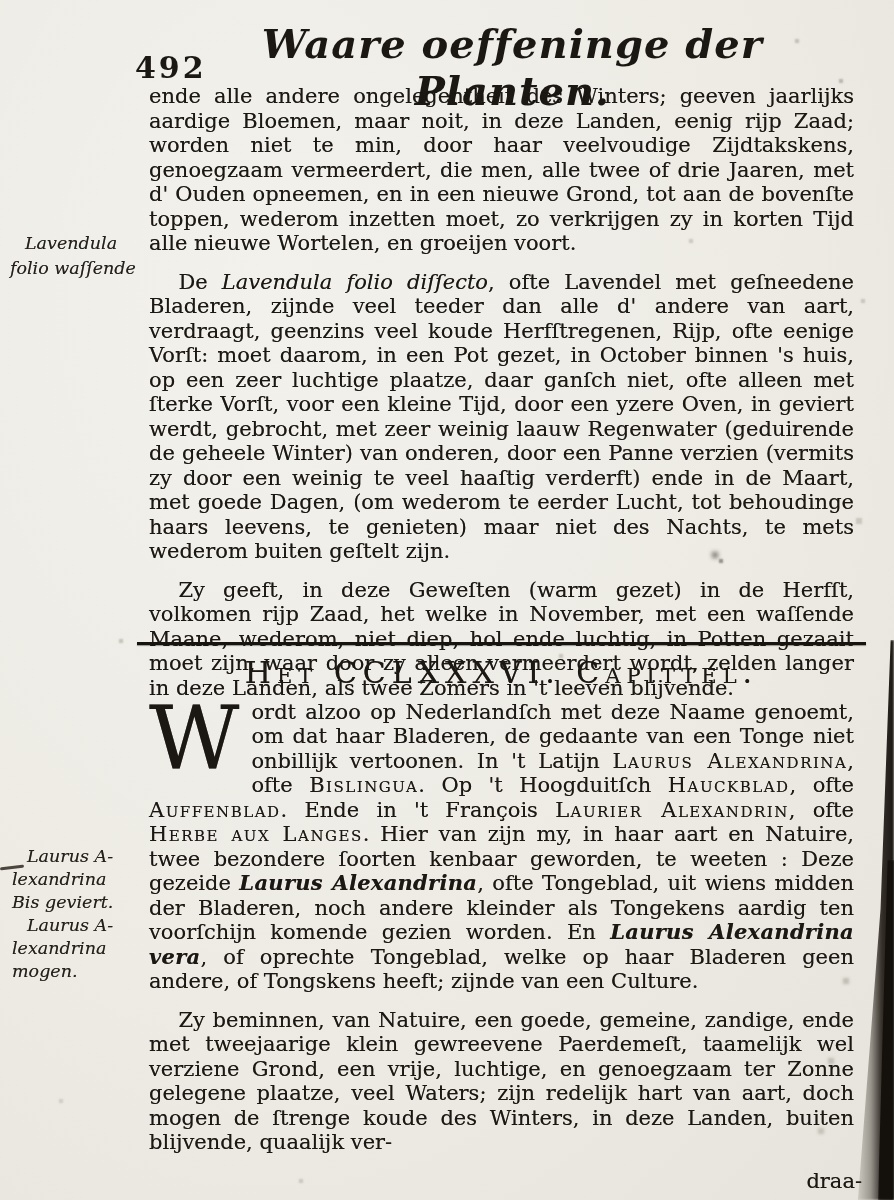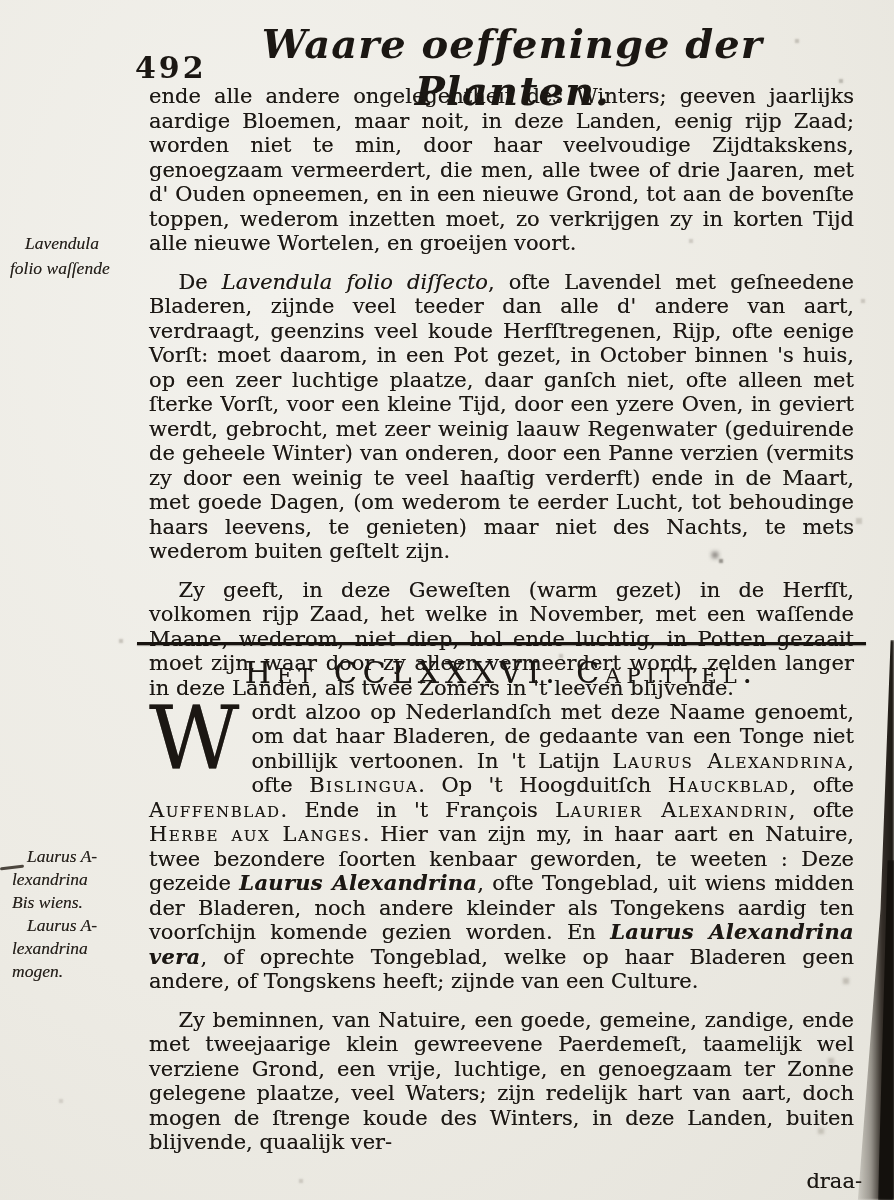--- a/index.html
+++ b/index.html
@@ -30,21 +30,21 @@
   
   .rule{height:3px;background:#17130f;margin:0 2px 16px 2px;box-shadow:0 1px 1px rgba(20,15,10,.4);}
   .chapter-heading{margin:0 0 6px 0;text-align:center;font-weight:normal;
     font-variant:small-caps;font-size:30px;letter-spacing:6px;}
   .chapter-title{margin:0 0 14px 0;text-align:center;font-weight:normal;
     font-size:31px;letter-spacing:22px;text-indent:22px;}
   .dropcap{float:left;font-size:88px;line-height:70px;padding:4px 12px 0 0;}
   .catchword{text-align:right;margin-top:1px;padding-right:6px;}
   
   .margin-note{position:absolute;font-style:italic;font-size:17.5px;line-height:23px;
-    color:#241f1a;text-shadow:0 0 0.4px rgba(20,15,10,.5);font-family:Liberation Serif, serif;}
+    color:#241f1a;text-shadow:0 0 0.4px rgba(20,15,10,.5);}
   .note1{top:231px;left:10px;width:122px;line-height:25px;}
   .note2{top:820px;left:12px;width:120px;margin-top:25px;}
   .mn-line{white-space:nowrap;}
   .mn-ind{padding-left:15px;}
   
   .gutter-shadow{position:absolute;right:0;top:640px;bottom:0;width:42px;
     background:linear-gradient(to right, rgba(60,54,46,0) 0%, rgba(60,54,46,.45) 45%, #36302a 70%, #191611 100%);
     clip-path:polygon(92% 0%, 100% 0%, 100% 100%, 14% 100%, 68% 48%);
     filter:blur(1px);}
   .gutter-core{position:absolute;right:0;top:860px;bottom:0;width:16px;background:#14110d;
@@ -80,21 +80,21 @@
   </div>
 
   <aside class="margin-note note1">
     <div class="mn-line mn-ind">Lavendula</div>
     <div class="mn-line">folio waſſende</div>
   </aside>
 
   <aside class="margin-note note2">
     <div class="mn-line mn-ind">Laurus A-</div>
     <div class="mn-line">lexandrina</div>
-    <div class="mn-line">Bis wiens.</div>
+    <div class="mn-line">Bis geviert.</div>
     <div class="mn-line mn-ind">Laurus A-</div>
     <div class="mn-line">lexandrina</div>
     <div class="mn-line">mogen.</div>
   </aside>
 
   <section class="textcol upper">
     <p class="body-p"><span class="seg r">ende alle andere ongelegentheit des Winters; geeven jaarlijks aardige Bloemen, maar noit, in deze Landen, eenig rijp Zaad; worden niet te min, door haar veelvoudige Zijdtakskens, genoegzaam vermeerdert, die men, alle twee of drie Jaaren, met d' Ouden opneemen, en in een nieuwe Grond, tot aan de bovenſte toppen, wederom inzetten moet, zo verkrijgen zy in korten Tijd alle nieuwe Wortelen, en groeijen voort.</span></p>
     <p class="body-p indent"><span class="seg r">De </span><span class="seg it">Lavendula folio diſſecto</span><span class="seg r">, ofte Lavendel met geſneedene Bladeren, zijnde veel teeder dan alle d' andere van aart, verdraagt, geenzins veel koude Herfſtregenen, Rijp, ofte eenige Vorſt: moet daarom, in een Pot gezet, in October binnen 's huis, op een zeer luchtige plaatze, daar ganſch niet, ofte alleen met ſterke Vorſt, voor een kleine Tijd, door een yzere Oven, in geviert werdt, gebrocht, met zeer weinig laauw Regenwater (geduirende de geheele Winter) van onderen, door een Panne verzien (vermits zy door een weinig te veel haaſtig verderft) ende in de Maart, met goede Dagen, (om wederom te eerder Lucht, tot behoudinge haars leevens, te genieten) maar niet des Nachts, te mets wederom buiten geſtelt zijn.</span></p>
     <p class="body-p indent"><span class="seg r">Zy geeft, in deze Geweſten (warm gezet) in de Herfſt, volkomen rijp Zaad, het welke in November, met een waſſende Maane, wederom, niet diep, hol ende luchtig, in Potten gezaait moet zijn, waar door zy alleen vermeerdert wordt, zelden langer in deze Landen, als twee Zomers in 't leeven blijvende.</span></p>
   </section>

